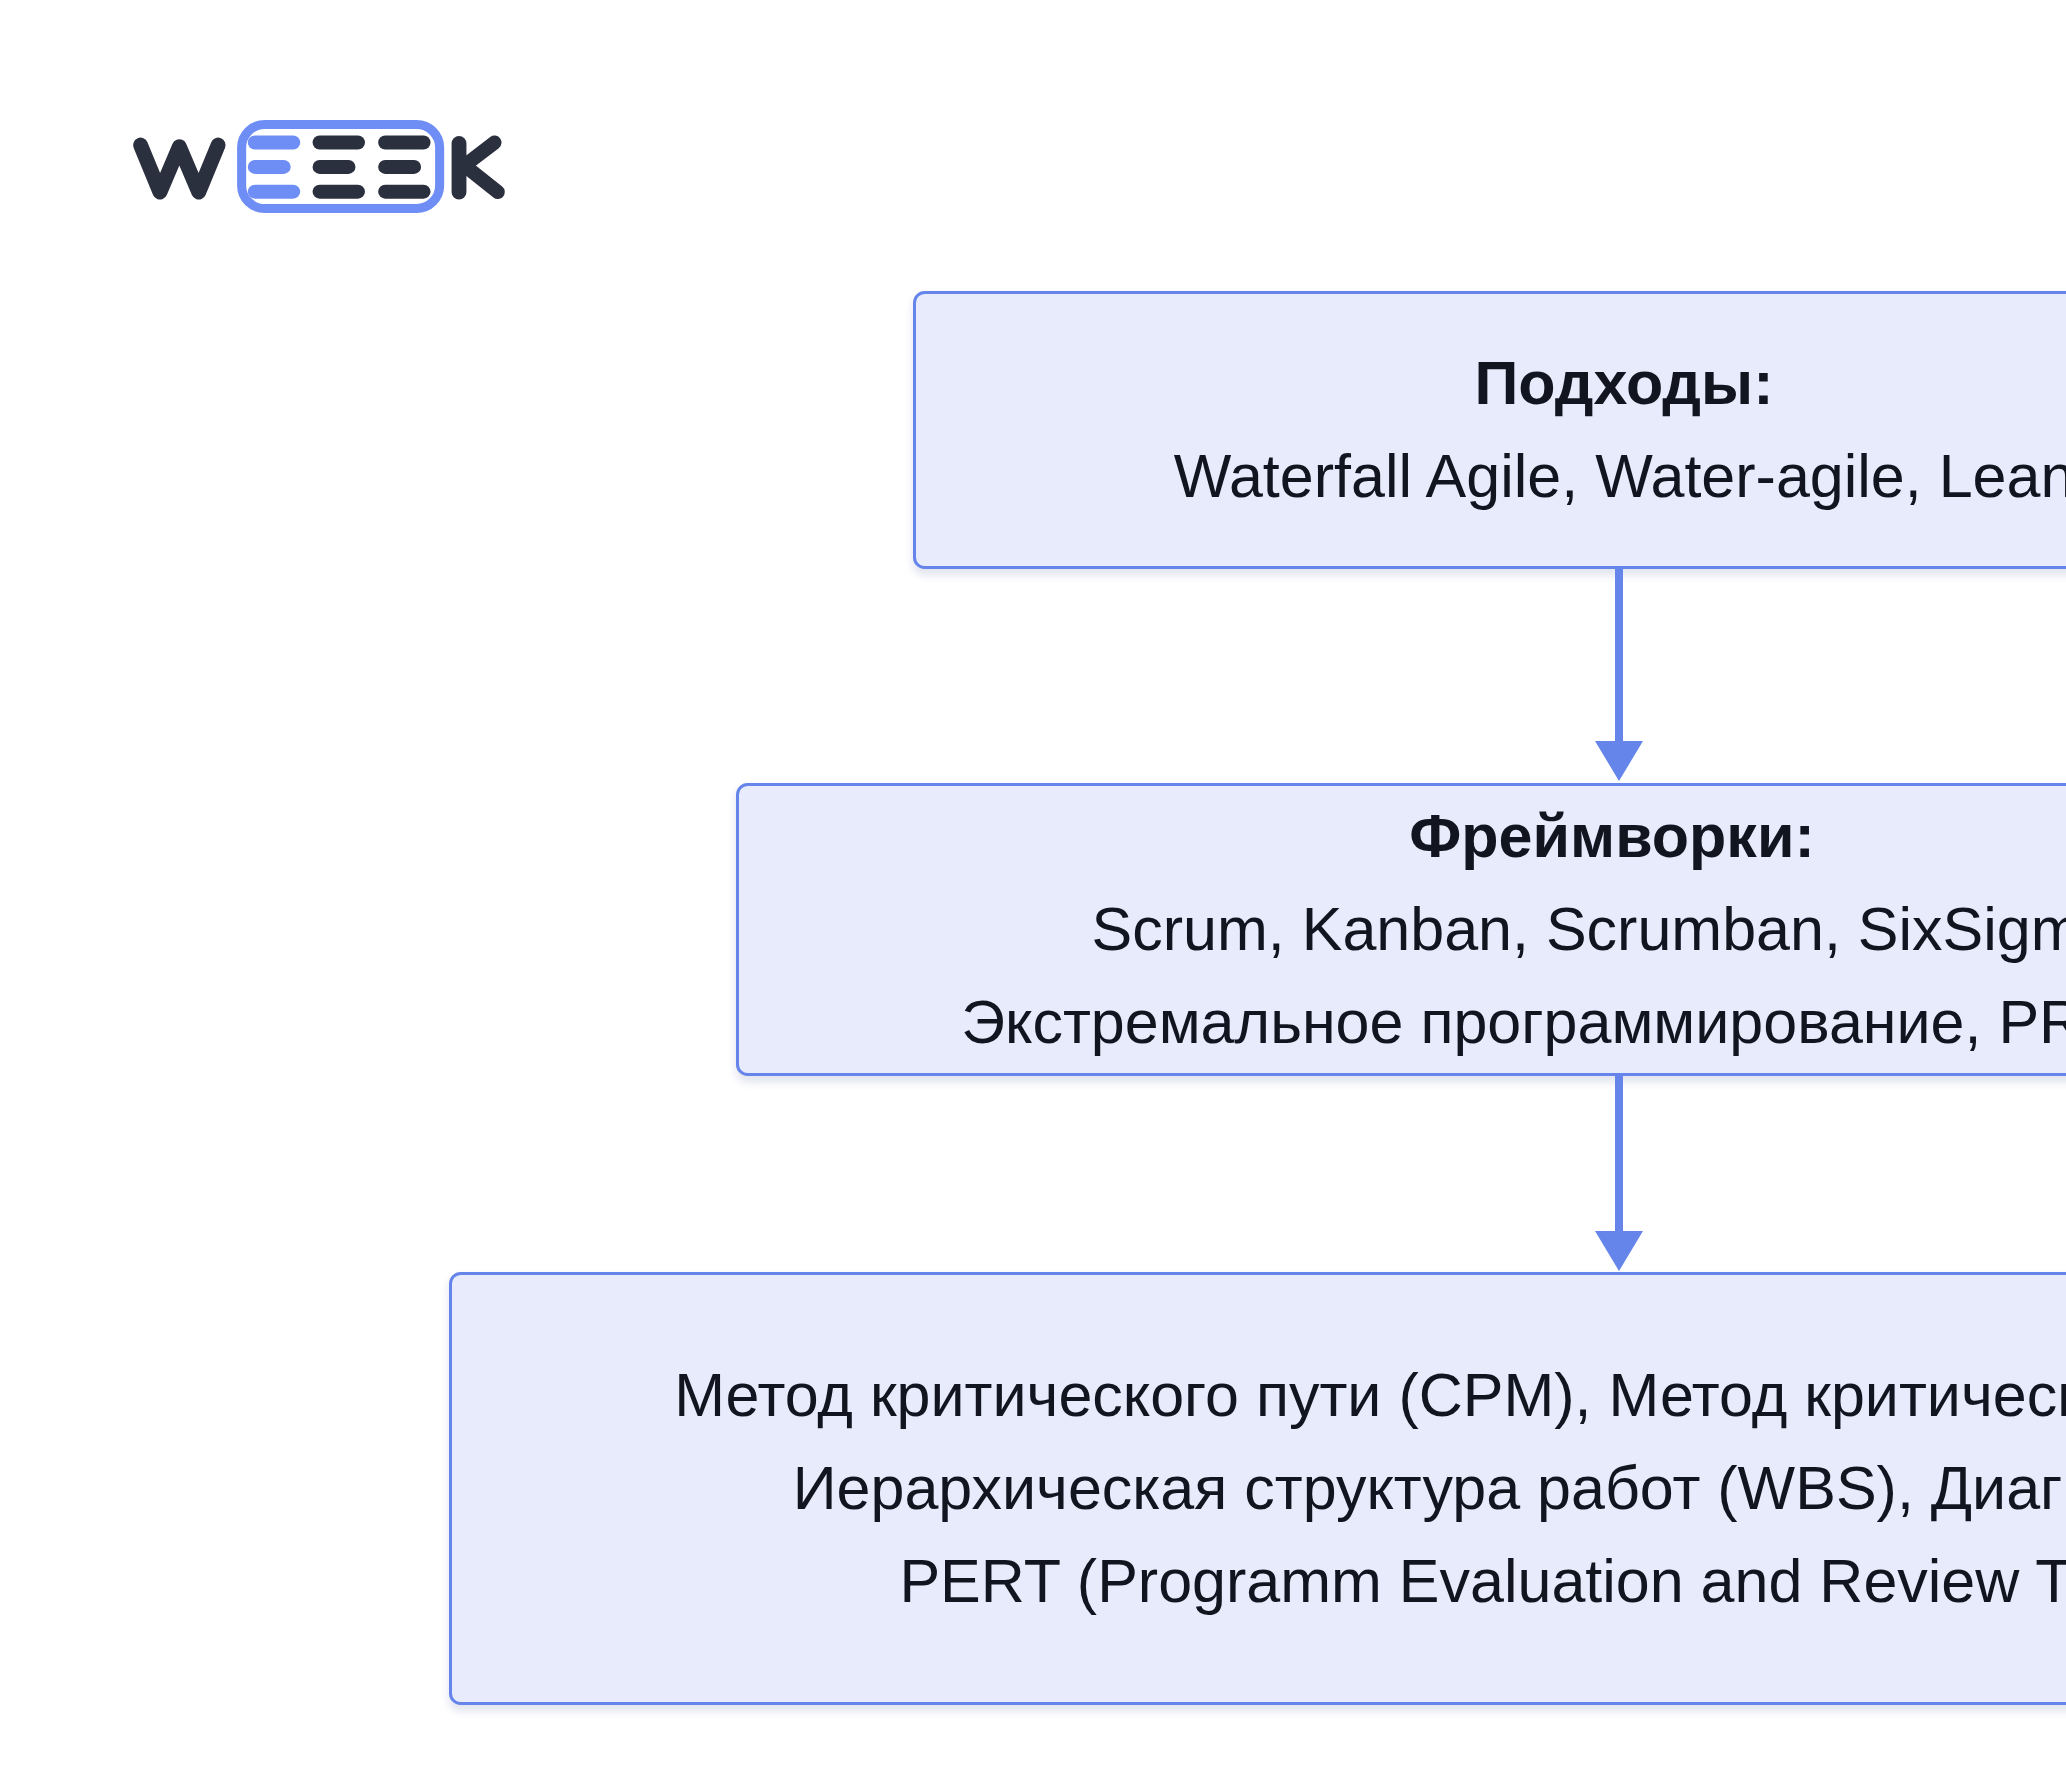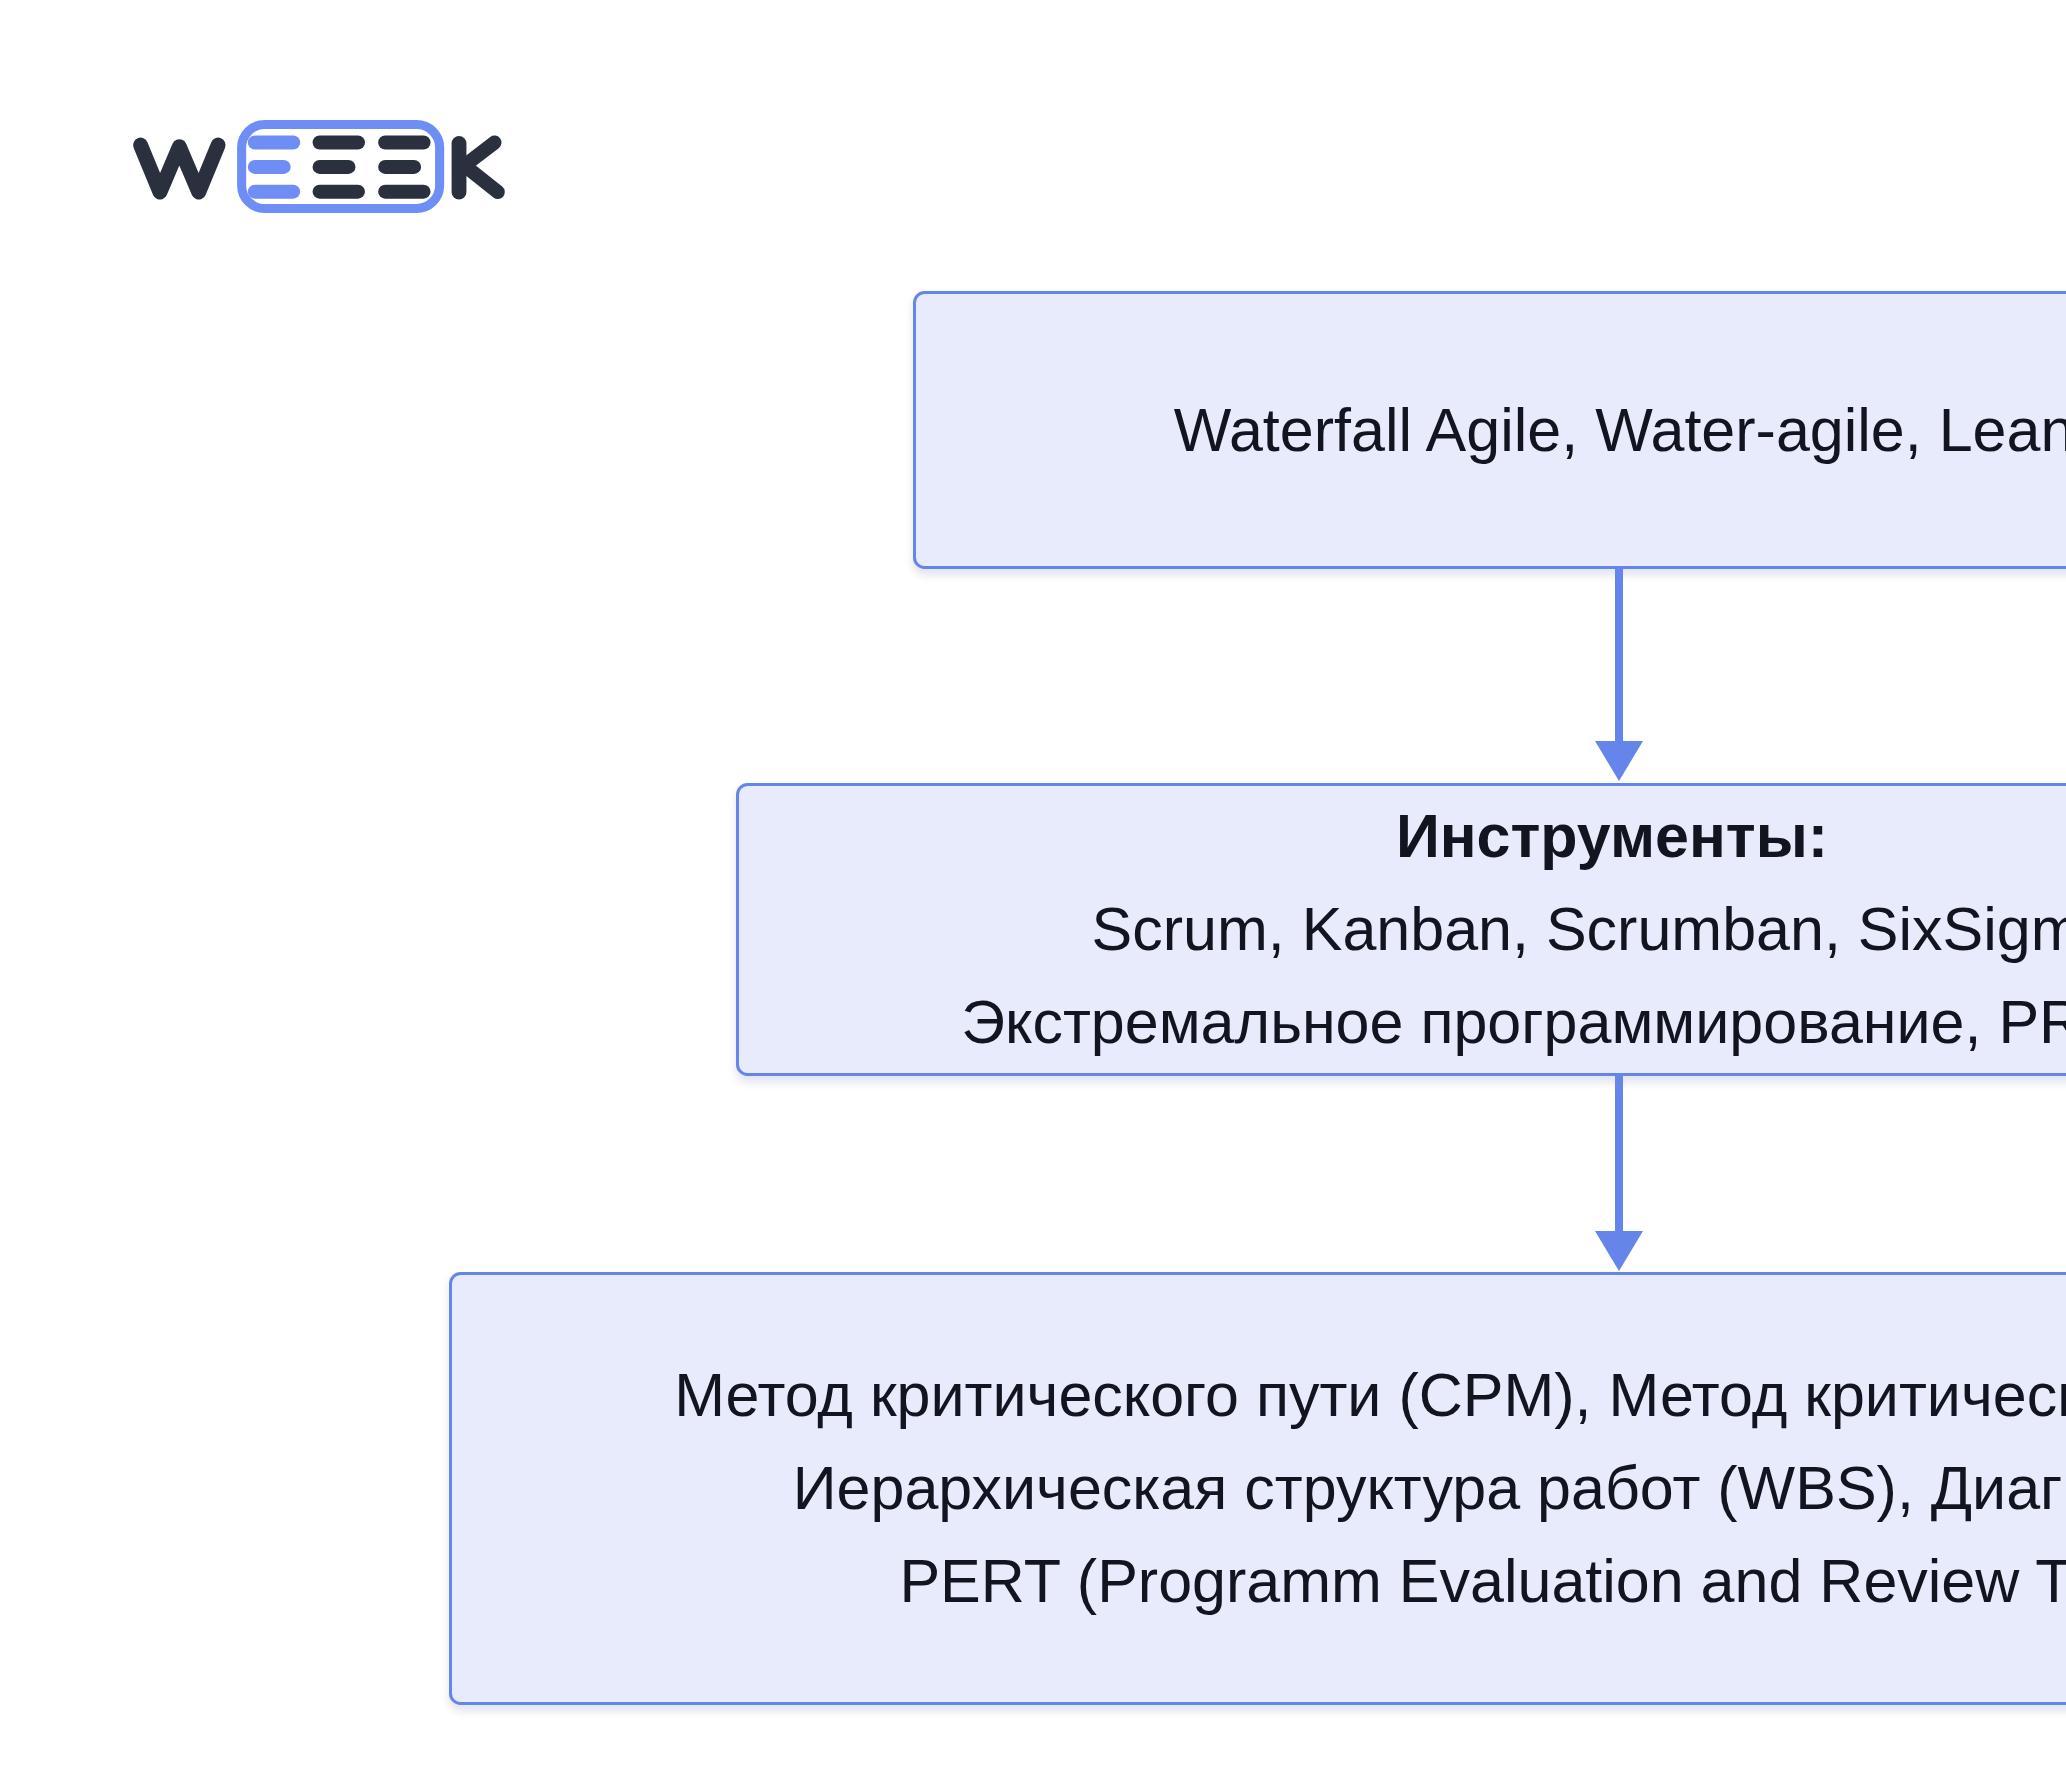--- a/index.html
+++ b/index.html
@@ -109,28 +109,29 @@
     </g>
 
     <g>
       <line x1="502" y1="64" x2="502" y2="182" stroke="#2b303e" stroke-width="36" stroke-linecap="round" transform="translate(300,0)"></line>
       <line x1="502" y1="128" x2="588" y2="62" stroke="#2b303e" stroke-width="34" stroke-linecap="round" transform="translate(300,0)"></line>
       <line x1="516" y1="118" x2="596" y2="182" stroke="#2b303e" stroke-width="34" stroke-linecap="round" transform="translate(300,0)"></line>
     </g>
   </svg>
 
   <div class="node node-approaches">
+    <div class="title">Подходы:</div>
     <div class="line">Waterfall Agile, Water-agile, Lean</div>
   </div>
 
   <div class="arrow-line arrow1-line"></div>
   <div class="arrow-head arrow1-head"></div>
 
   <div class="node node-frameworks">
-    <div class="title">Инструменты:</div>
+    <div class="title">Фреймворки:</div>
     <div class="line">Scrum, Kanban, Scrumban, SixSigma,</div>
     <div class="line">Экстремальное программирование, PRINCE2</div>
   </div>
 
   <div class="arrow-line arrow2-line"></div>
   <div class="arrow-head arrow2-head"></div>
 
   <div class="node node-tools">
     <div class="line">Метод критического пути (CPM), Метод критической цепи (CCPM),</div>
     <div class="line">Иерархическая структура работ (WBS), Диаграмма Ганта,</div>

